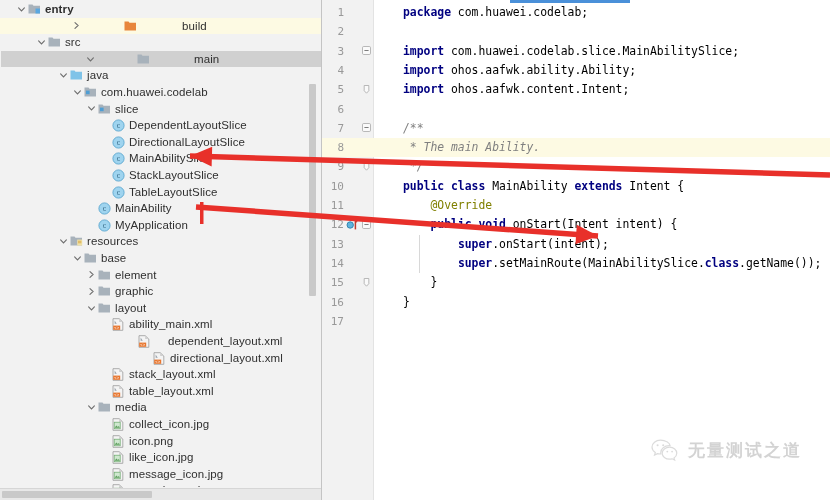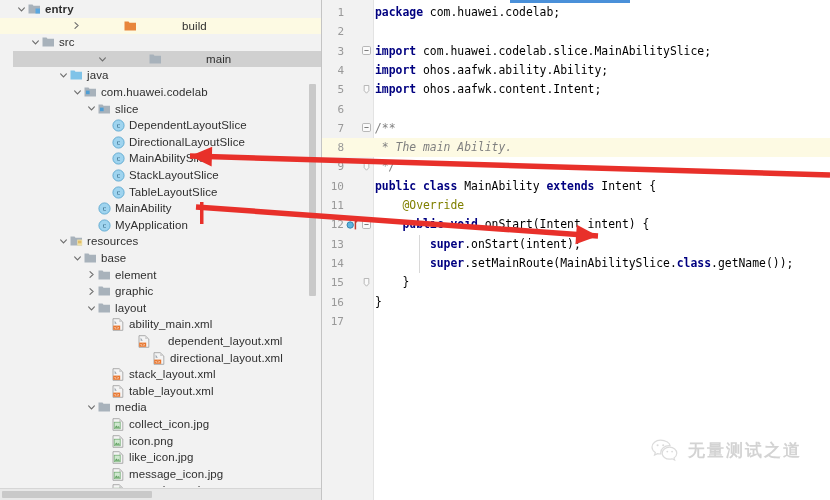--- a/index.html
+++ b/index.html
@@ -161,20 +161,21 @@
     width: 22px;
     text-align: right;
     color: #999999;
     font-family: "DejaVu Sans Mono", monospace;
     font-size: 11px;
   }
   .codetext {
     position: absolute;
     left: 53px;
     color: #000000;
+    padding-left: 28px;
   }
   .kw   { color: #000080; font-weight: bold; }
   .cmt  { color: #808080; font-style: italic; }
   .ann  { color: #808000; }
   .plain{ color: #000000; }
 
   .fold {
     position: absolute;
     left: 40px;
     width: 9px;
@@ -254,35 +255,35 @@
               <path d="M1 .6L4.1 3.5 1 6.4" fill="none" stroke="#6e6e6e" stroke-width="1.1" stroke-linecap="round"></path>
             </svg>
           </div>
           <div class="ico">
             <svg width="13" height="12" viewBox="0 0 13 12">
               <path d="M0.5 1.5h4l1 1.3h6.5v7.7H0.5z" fill="#e8863c"></path>
             </svg>
           </div>
           <span class="lbl">build</span>
         </div>
-        <div class="row" style="position: absolute; top: 34.2px; left: 0px; width: 322px;">
+        <div class="row" style="position: absolute; top: 34.2px; left: 6px; width: 322px;">
           <div style="width: 28px; flex: 0 0 auto;"></div>
           <div class="twisty">
             <svg width="7" height="5" viewBox="0 0 7 5">
               <path d="M.6.8L3.5 3.9 6.4.8" fill="none" stroke="#6e6e6e" stroke-width="1.1" stroke-linecap="round"></path>
             </svg>
           </div>
           <div class="ico">
             <svg width="13" height="12" viewBox="0 0 13 12">
               <path d="M0.5 1.5h4l1 1.3h6.5v7.7H0.5z" fill="#a8b2bb"></path>
             </svg>
           </div>
           <span class="lbl">src</span>
         </div>
-        <div class="row sel" style="position: absolute; top: 50.8px; left: 13px; width: 322px; gap: 40px;">
+        <div class="row sel" style="position: absolute; top: 50.8px; left: 1px; width: 322px; gap: 40px;">
           <div style="width: 42px; flex: 0 0 auto;"></div>
           <div class="twisty">
             <svg width="7" height="5" viewBox="0 0 7 5">
               <path d="M.6.8L3.5 3.9 6.4.8" fill="none" stroke="#6e6e6e" stroke-width="1.1" stroke-linecap="round"></path>
             </svg>
           </div>
           <div class="ico">
             <svg width="13" height="12" viewBox="0 0 13 12">
               <path d="M0.5 1.5h4l1 1.3h6.5v7.7H0.5z" fill="#a8b2bb"></path>
             </svg>

